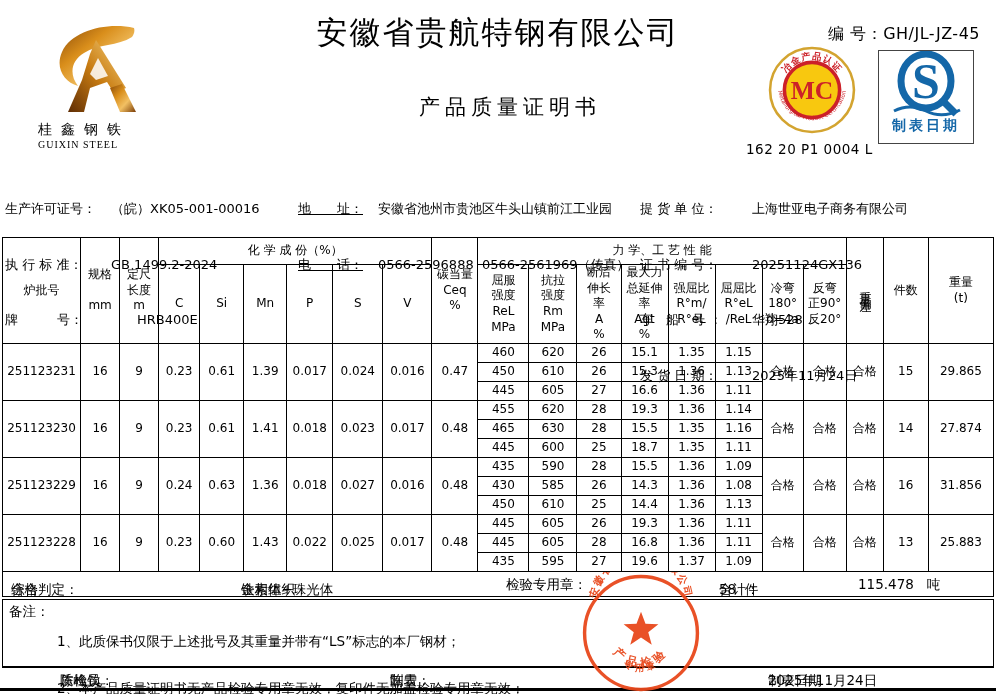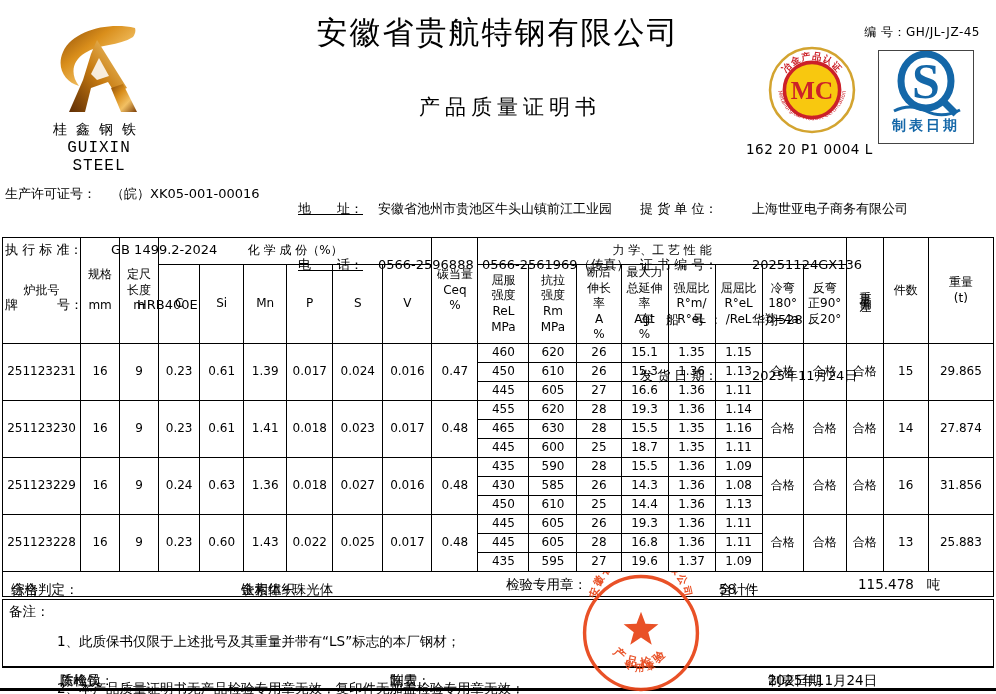--- a/index.html
+++ b/index.html
@@ -5,33 +5,33 @@
   html,body{margin:0;padding:0;background:#fff;}
   .doc{position:relative;width:996px;height:694px;background:#fff;color:#000;
        font-family:"DejaVu Sans","Liberation Sans",sans-serif;overflow:hidden;}
   .abs{position:absolute;}
 
   
   .company-title{top:12px;left:0;width:100%;text-align:center;
     font-family:"Liberation Serif","DejaVu Serif",serif;font-size:31px;letter-spacing:2px;}
   .doc-title{top:93px;left:0;width:100%;text-align:center;
     font-family:"Liberation Serif","DejaVu Serif",serif;font-size:21px;letter-spacing:5px;margin-left:12px;}
-  .doc-no{top:24px;right:16px;font-size:12px;letter-spacing:.5px;}
-  .logo-wrap{top:24px;left:38px;width:122px;text-align:center;}
+  .doc-no{top:24px;right:16px;font-size:16px;letter-spacing:.5px;}
+  .logo-wrap{top:24px;left:38px;width:122px;}
   .logo-cn{font-size:14px;letter-spacing:9px;margin-top:1px;white-space:nowrap;}
-  .logo-en{font-size:16px;font-family:Liberation Mono, monospace;letter-spacing:1px;}
+  .logo-en{font-size:10px;font-family:Liberation Serif, serif;letter-spacing:1px;}
   .mc-wrap{top:46px;left:768px;width:90px;}
   .mc-no{top:141px;left:746px;width:130px;font-size:13.5px;letter-spacing:.5px;white-space:nowrap;}
   .qs-box{top:50px;left:878px;width:94px;height:92px;border:1px solid #444;text-align:center;}
   .qs-label{color:#1467a8;font-weight:bold;font-size:14px;letter-spacing:3px;margin-top:-4px;}
 
   
   .info-col{position:absolute;font-size:13px;line-height:18.5px;white-space:pre;}
   .info-col .lbl{display:inline-block;white-space:pre;}
-  .c1{top:148px;left:5px;} .c1 .lbl{width:106px;}
+  .c1{top:163px;left:5px;} .c1 .lbl{width:106px;}
   .c2{top:163px;left:298px;} .c2 .lbl{width:80px;text-decoration:underline;}
   .c3{top:163px;left:640px;} .c3 .lbl{width:112px;}
 
   
   .qtable{position:absolute;top:237px;left:2px;border-collapse:collapse;table-layout:fixed;width:992px;}
   .qtable th,.qtable td{border:1px solid #000;font-weight:normal;text-align:center;
     padding:0;font-size:12px;line-height:1.3;white-space:pre-line;overflow:hidden;}
   .qtable thead tr.r1{height:27px;} .qtable thead tr.r2{height:79px;}
   .qtable tbody tr{height:19px;}
   .qtable tbody td{font-size:12px;}

